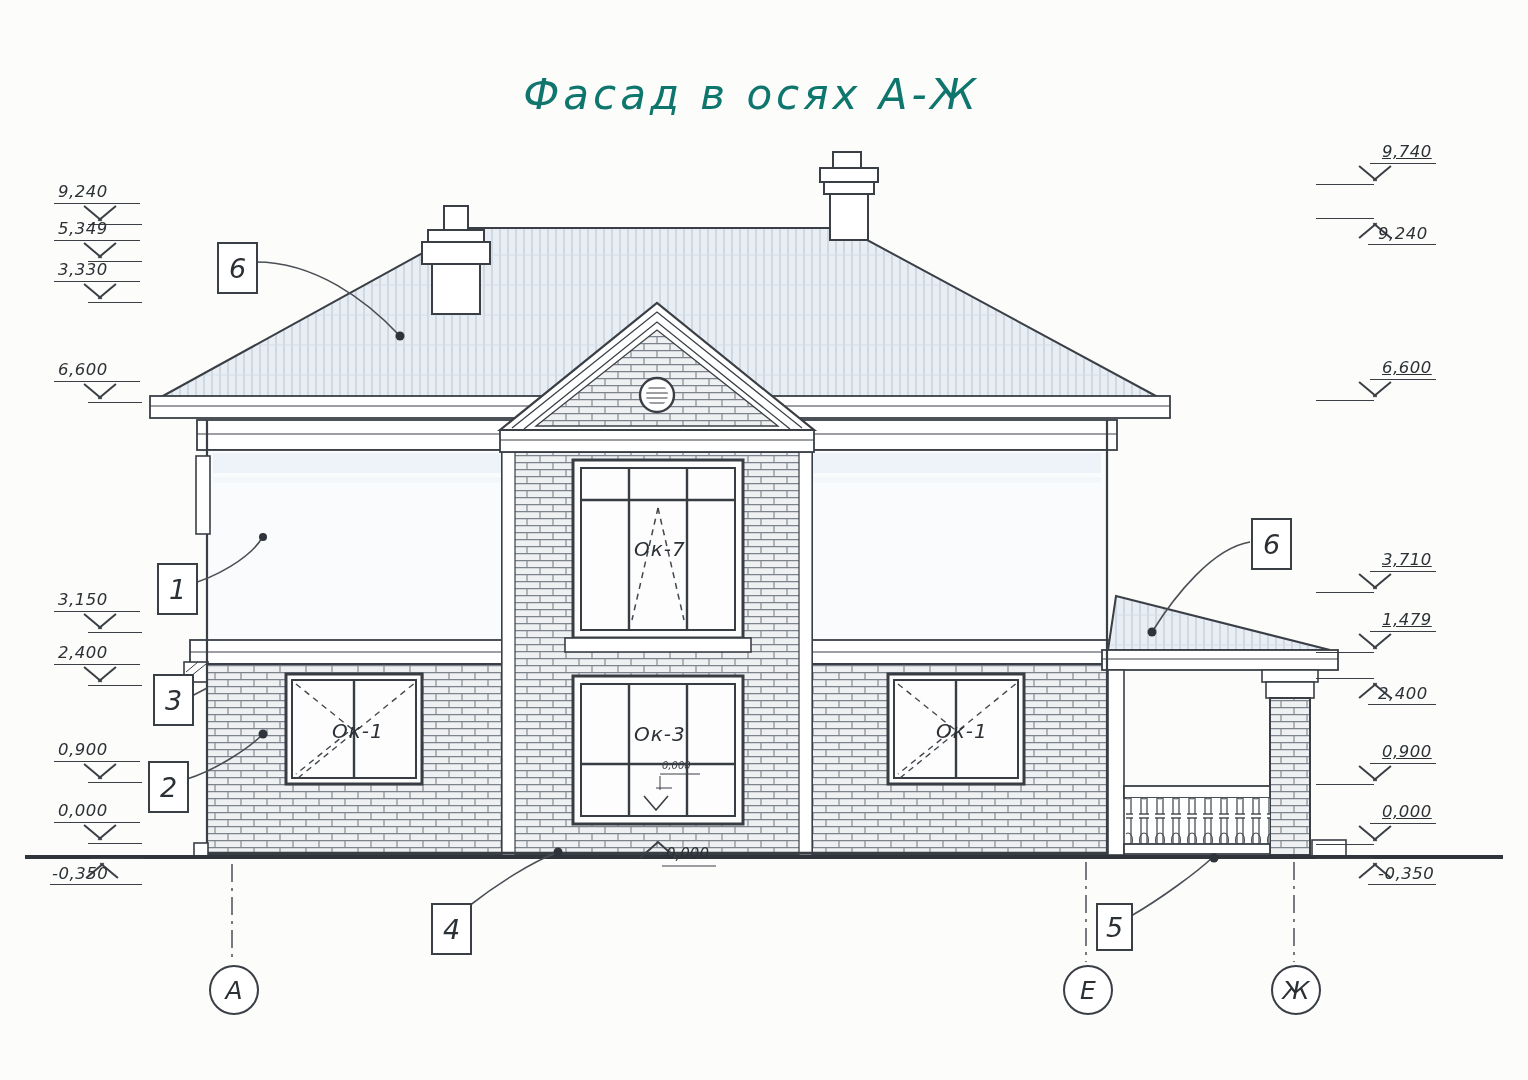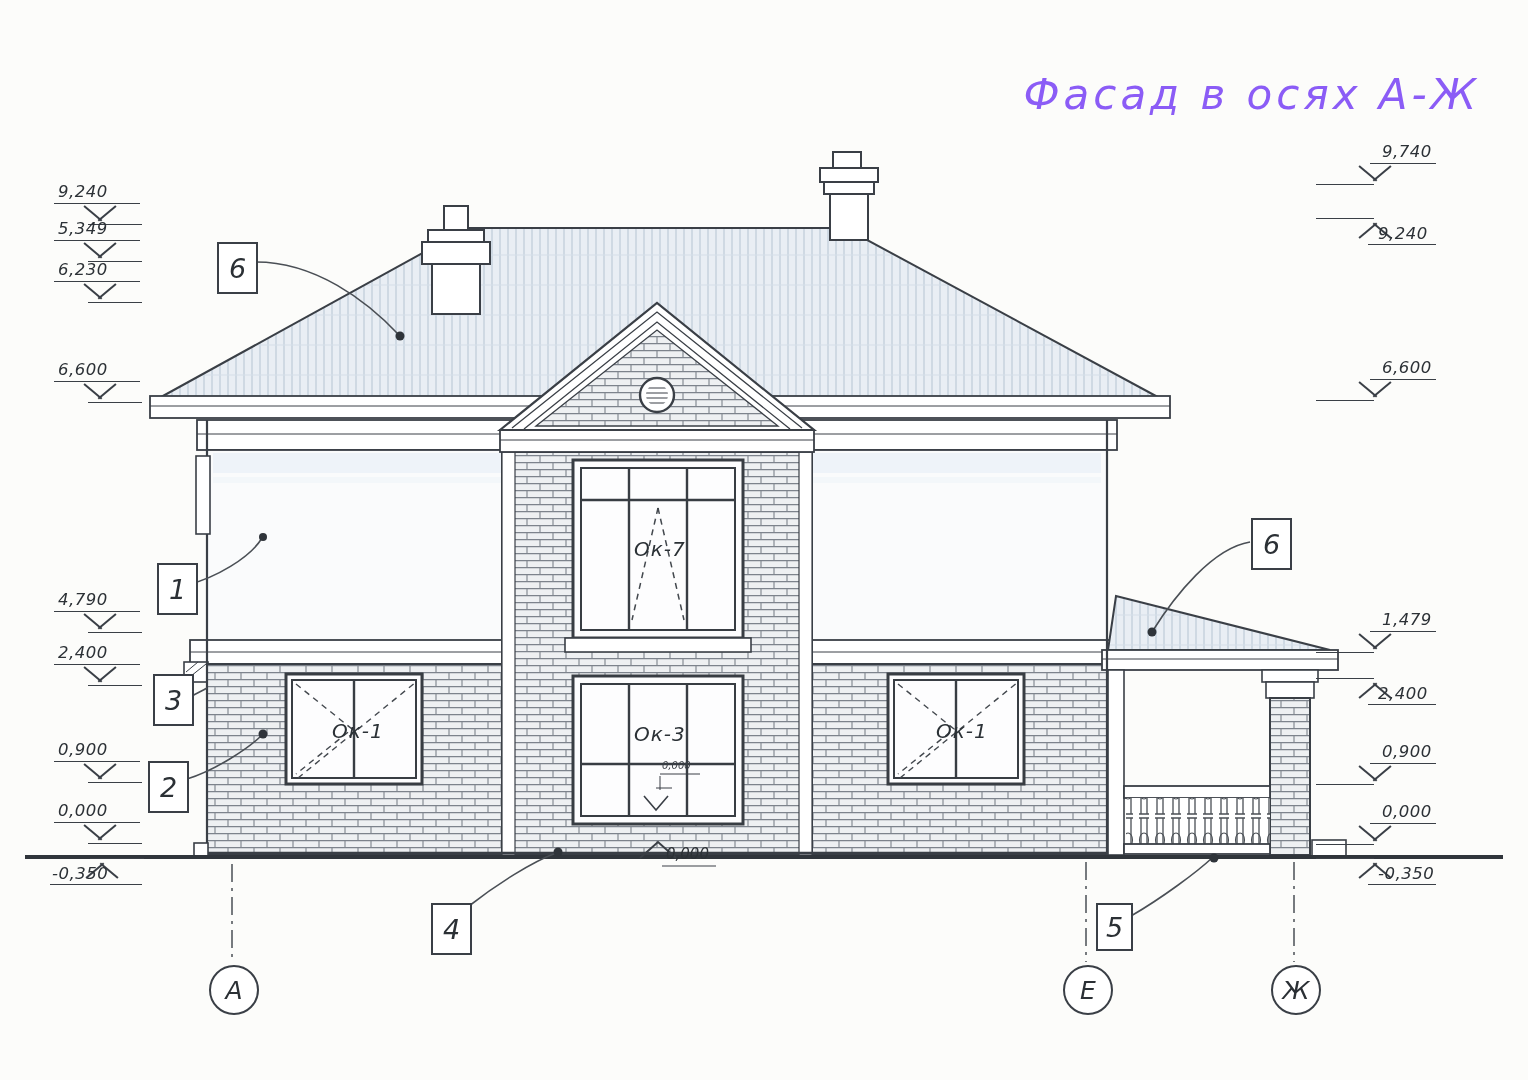--- a/index.html
+++ b/index.html
@@ -1,39 +1,39 @@
 <!DOCTYPE html>
 <html><head>
 <meta charset="utf-8">
 <style>
   html,body{margin:0;padding:0;background:#e8e8e8;}
   .canvas{position:relative;width:1528px;height:1080px;background:#fcfcfa;overflow:hidden;
           font-family:"DejaVu Sans",sans-serif;}
   svg.draw{position:absolute;left:0;top:0;}
 
-  .title{position:absolute;left:0;right:48px;top:72px;text-align:right;
-         font:italic 42px/1.1 "DejaVu Sans",sans-serif;letter-spacing:4px;color:#8b5cf6;}
+  .title{position:absolute;left:0;right:25px;top:72px;text-align:center;
+         font:italic 42px/1.1 "DejaVu Sans",sans-serif;letter-spacing:4px;color:#0f766e;}
 
   
   .elev{position:absolute;width:100px;height:72px;color:#2c3136;}
   .elev .num{position:absolute;font:italic 16.5px/1 "DejaVu Sans",sans-serif;letter-spacing:.5px;white-space:nowrap;}
   .elev .lead,.elev .lvl{position:absolute;height:0;border-top:1.7px solid #3a3f46;}
   .v{position:absolute;width:32px;height:19px;}
   .v::before,.v::after{content:"";position:absolute;top:0;width:23px;height:2.3px;background:#3a3f46;}
   .v::before{left:0;transform-origin:0 50%;transform:rotate(40deg);}
   .v::after{right:0;transform-origin:100% 50%;transform:rotate(-40deg);}
   .v.up{transform:scaleY(-1);}
 
   .dl .num{left:6px;top:0;} .dl .lead{left:2px;top:19px;width:86px;}
   .dl .v{left:32px;top:21px;} .dl .lvl{left:36px;top:40px;width:54px;}
 
   .ul .lvl{left:38px;top:0;width:54px;} .ul .v{left:34px;top:2px;}
   .ul .num{left:0;top:8px;} .ul .lead{left:-2px;top:26px;width:92px;}
 
-  .dr .num{left:46px;top:0;} .dr .lead{left:34px;top:19px;width:66px;}
+  .dr .num{left:46px;top:0;text-decoration:underline;} .dr .lead{left:34px;top:19px;width:66px;}
   .dr .v{left:23px;top:21px;} .dr .lvl{left:-20px;top:40px;width:58px;}
 
   .ur .lvl{left:-20px;top:0;width:58px;} .ur .v{left:23px;top:2px;}
   .ur .num{left:42px;top:8px;} .ur .lead{left:32px;top:26px;width:68px;}
 
   
   .co{position:absolute;width:37px;height:48px;border:2.3px solid #3a3f46;background:#fff;
       display:flex;align-items:center;justify-content:center;
       font:italic 27px "DejaVu Sans",sans-serif;color:#2b3035;}
 
@@ -215,33 +215,33 @@
       <span class="v"></span>
       <span class="lvl"></span>
   </div>
   <div class="elev dl" style="left:52px;top:221px">
     <span class="num">5,349</span>
     <span class="lead"></span>
       <span class="v"></span>
       <span class="lvl"></span>
   </div>
   <div class="elev dl" style="left:52px;top:262px">
-    <span class="num">6,230</span>
+    <span class="num">3,330</span>
     <span class="lead"></span>
       <span class="v"></span>
       <span class="lvl"></span>
   </div>
   <div class="elev dl" style="left:52px;top:362px">
     <span class="num">6,600</span>
     <span class="lead"></span>
       <span class="v"></span>
       <span class="lvl"></span>
   </div>
   <div class="elev dl" style="left:52px;top:592px">
-    <span class="num">4,790</span>
+    <span class="num">3,150</span>
     <span class="lead"></span>
       <span class="v"></span>
       <span class="lvl"></span>
   </div>
   <div class="elev dl" style="left:52px;top:645px">
     <span class="num">2,400</span>
     <span class="lead"></span>
       <span class="v"></span>
       <span class="lvl"></span>
   </div>
@@ -275,20 +275,26 @@
       <span class="v up"></span>
     <span class="num">9,240</span>
     <span class="lead"></span>
   </div>
   <div class="elev dr" style="left:1336px;top:360px">
     <span class="num">6,600</span>
     <span class="lead"></span>
       <span class="v"></span>
       <span class="lvl"></span>
   </div>
+  <div class="elev dr" style="left:1336px;top:552px">
+    <span class="num">3,710</span>
+    <span class="lead"></span>
+      <span class="v"></span>
+      <span class="lvl"></span>
+  </div>
   <div class="elev dr" style="left:1336px;top:612px">
     <span class="num">1,479</span>
     <span class="lead"></span>
       <span class="v"></span>
       <span class="lvl"></span>
   </div>
   <div class="elev ur" style="left:1336px;top:678px">
     <span class="lvl"></span>
       <span class="v up"></span>
     <span class="num">2,400</span>

